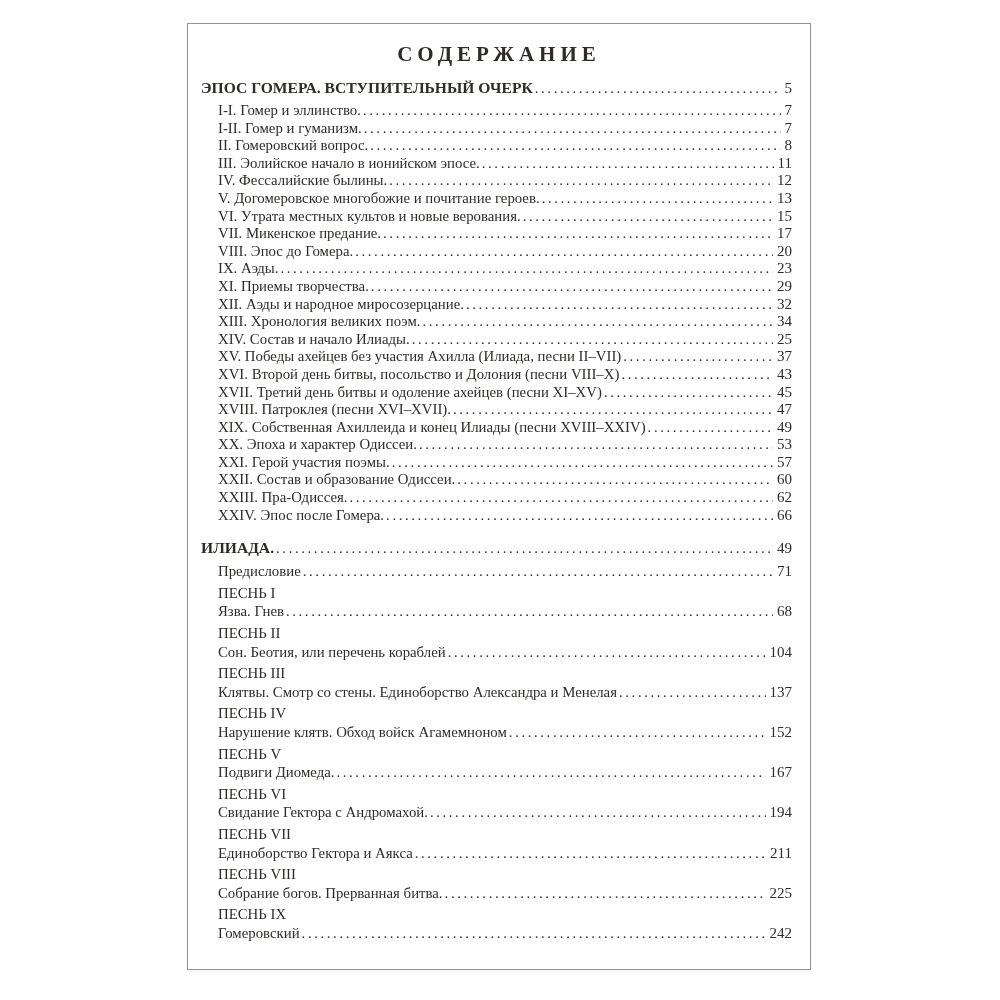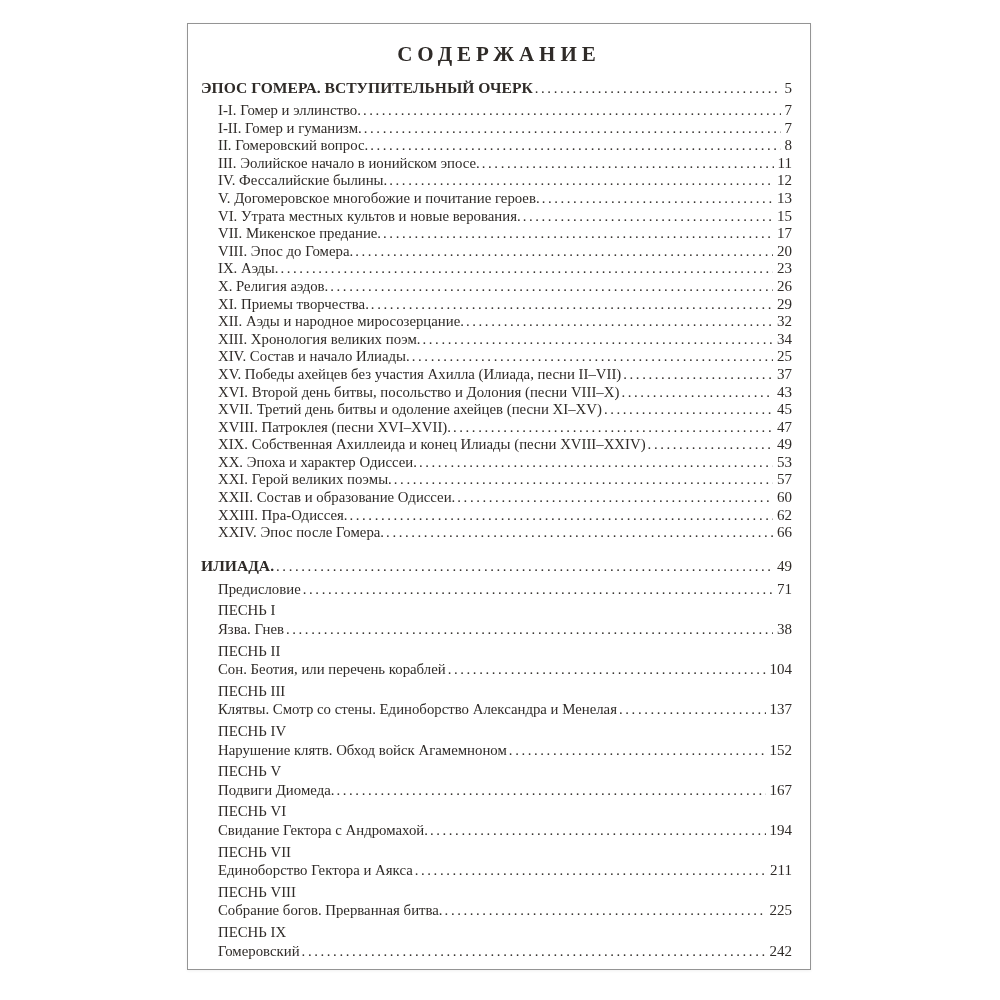--- a/index.html
+++ b/index.html
@@ -126,25 +126,20 @@
           <span class="label">VIII. Эпос до Гомера.</span>
           <span class="dots"></span>
           <span class="pg">20</span>
         </div>
         <div class="row entry">
           <span class="label">IX. Аэды.</span>
           <span class="dots"></span>
           <span class="pg">23</span>
         </div>
         <div class="row entry">
-          <span class="label">X. Религия аэдов.</span>
-          <span class="dots"></span>
-          <span class="pg">26</span>
-        </div>
-        <div class="row entry">
           <span class="label">XI. Приемы творчества.</span>
           <span class="dots"></span>
           <span class="pg">29</span>
         </div>
         <div class="row entry">
           <span class="label">XII. Аэды и народное миросозерцание.</span>
           <span class="dots"></span>
           <span class="pg">32</span>
         </div>
         <div class="row entry">
@@ -181,21 +176,21 @@
           <span class="label">XIX. Собственная Ахиллеида и конец Илиады (песни XVIII–XXIV)</span>
           <span class="dots"></span>
           <span class="pg">49</span>
         </div>
         <div class="row entry">
           <span class="label">XX. Эпоха и характер Одиссеи.</span>
           <span class="dots"></span>
           <span class="pg">53</span>
         </div>
         <div class="row entry">
-          <span class="label">XXI. Герой великих поэмы.</span>
+          <span class="label">XXI. Герой участия поэмы.</span>
           <span class="dots"></span>
           <span class="pg">57</span>
         </div>
         <div class="row entry">
           <span class="label">XXII. Состав и образование Одиссеи.</span>
           <span class="dots"></span>
           <span class="pg">60</span>
         </div>
         <div class="row entry">
           <span class="label">XXIII. Пра-Одиссея.</span>
@@ -218,21 +213,21 @@
           <span class="label">Предисловие</span>
           <span class="dots"></span>
           <span class="pg">71</span>
         </div>
         <div class="row heading">
           <span class="label">ПЕСНЬ I</span>
         </div>
         <div class="row entry">
           <span class="label">Язва. Гнев</span>
           <span class="dots"></span>
-          <span class="pg">38</span>
+          <span class="pg">68</span>
         </div>
         <div class="row heading">
           <span class="label">ПЕСНЬ II</span>
         </div>
         <div class="row entry">
           <span class="label">Сон. Беотия, или перечень кораблей</span>
           <span class="dots"></span>
           <span class="pg">104</span>
         </div>
         <div class="row heading">

